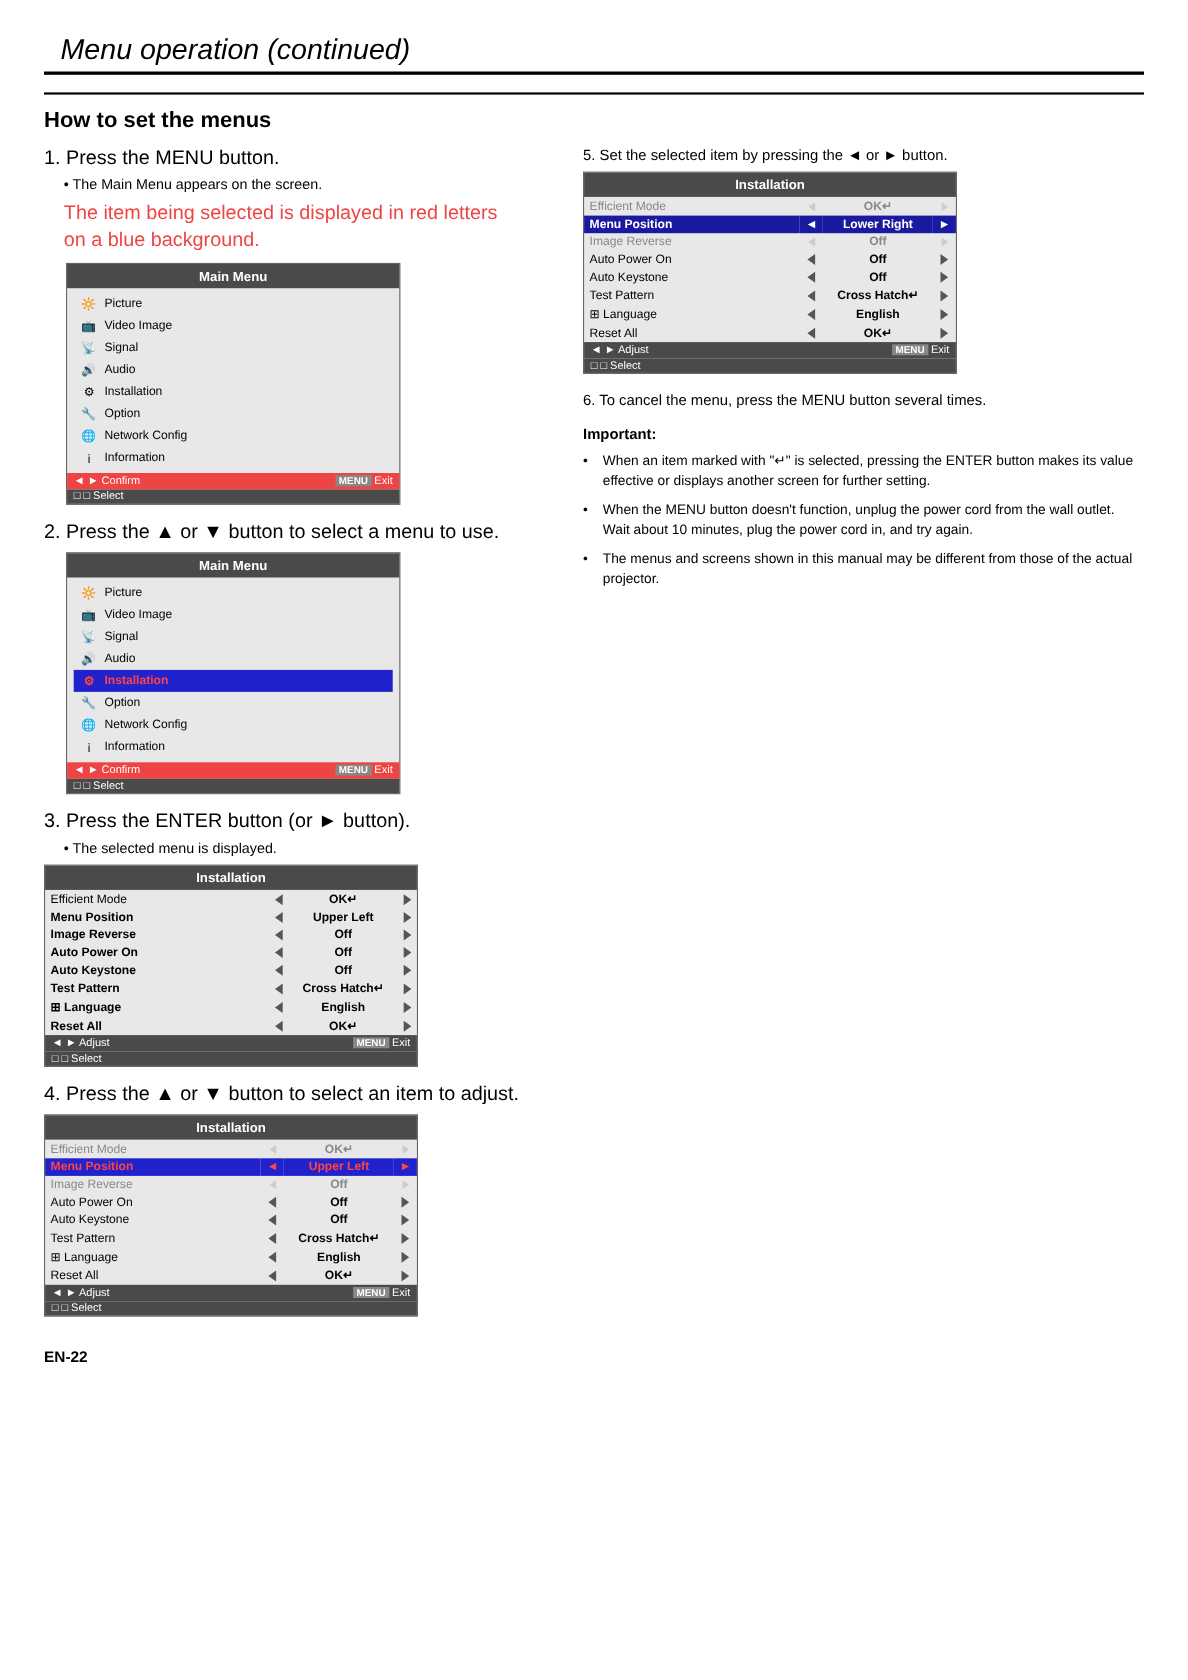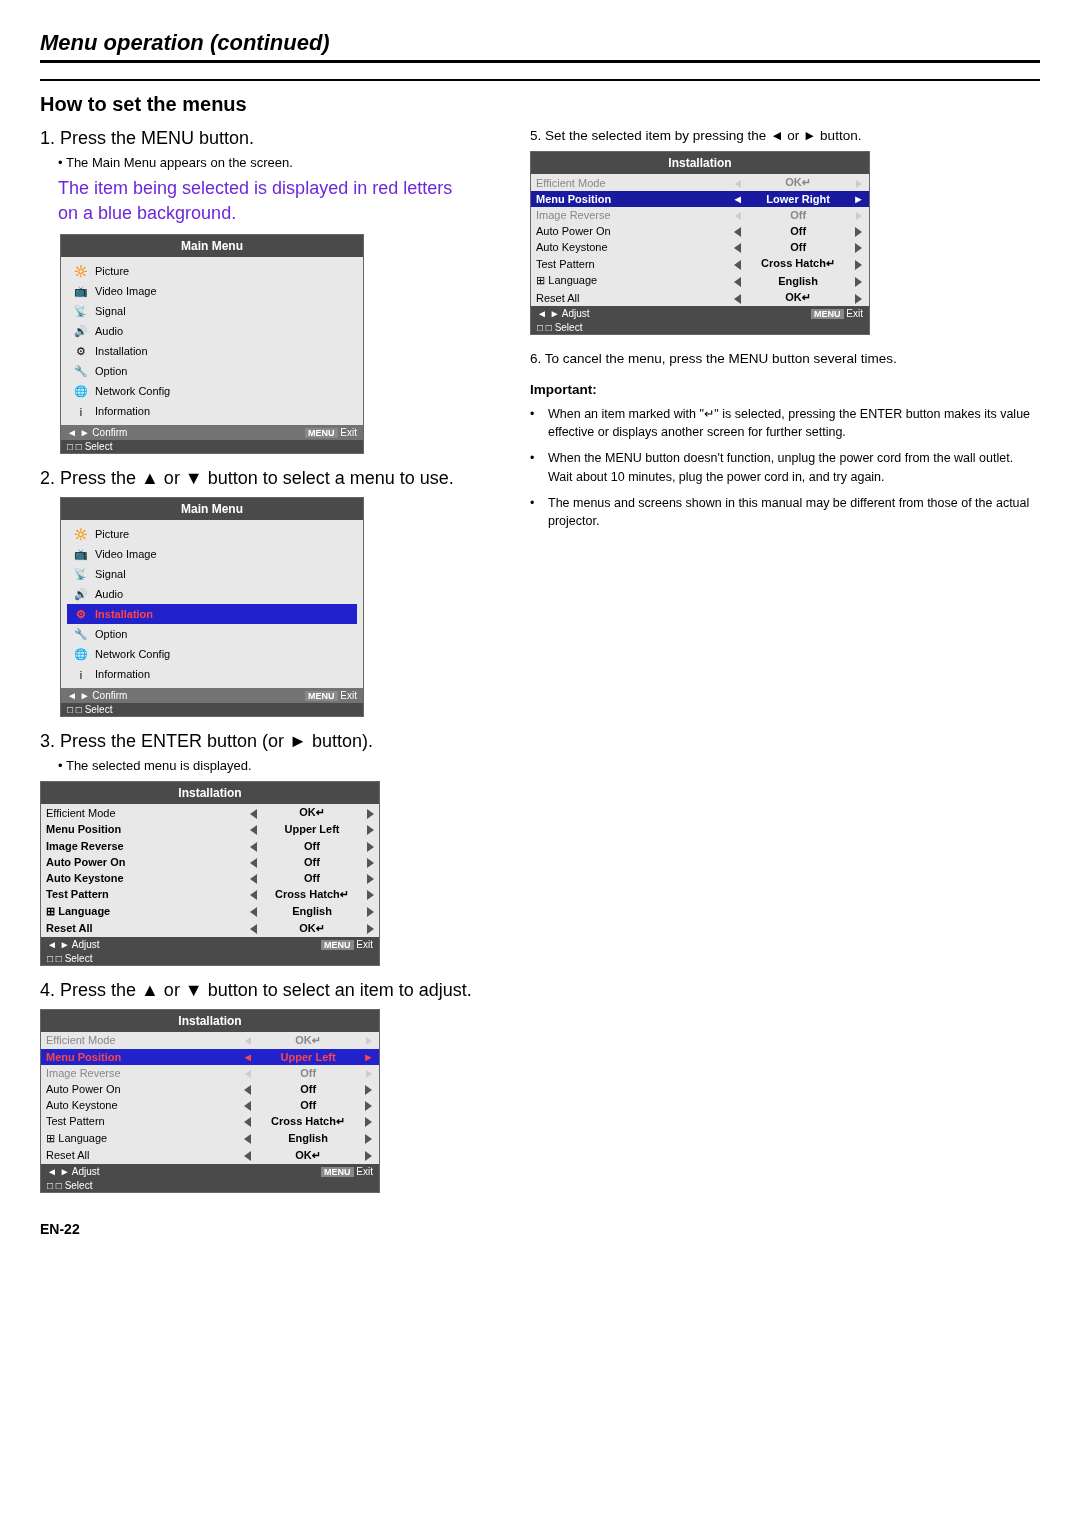--- a/index.html
+++ b/index.html
@@ -11,23 +11,24 @@
       font-size: 14px;
       color: #000;
       padding: 30px 40px;
     }
     .page-header {
       border-bottom: 3px solid #000;
       margin-bottom: 16px;
       padding-bottom: 4px;
     }
     .page-header h1 {
-      font-size: 22px;
+      font-size: 26px;
       font-style: italic;
-      font-weight: bold;
+      font-weight: normal;
+      margin-left: 15px;
     }
     .section-title {
       font-size: 20px;
       font-weight: bold;
       margin-bottom: 12px;
     }
     .two-col {
       display: flex;
       gap: 30px;
     }
@@ -52,21 +53,21 @@
     }
     .step ul li::before {
       content: "• ";
     }
     .step ul li {
       font-size: 13px;
       margin-bottom: 4px;
     }
     .note-text {
       font-size: 12px;
-      color: #6d28d9;
+      color: #ef4444;
       padding-left: 18px;
       margin-bottom: 8px;
       line-height: 1.4;
     }
     
     .menu-box {
       border: 1px solid #666;
       background: #e8e8e8;
       width: 304px;
       margin: 8px 0 10px 20px;
@@ -101,21 +102,21 @@
       align-items: center;
       justify-content: center;
       margin-right: 4px;
       flex-shrink: 0;
     }
     .menu-label {
       flex: 1;
       font-size: 11px;
     }
     .menu-footer {
-      background: #737373;
+      background: #ef4444;
       color: #fff;
       display: flex;
       justify-content: space-between;
       align-items: center;
       padding: 2px 6px;
       font-size: 10px;
     }
     .menu-footer .menu-tag {
       background: #888;
       color: #fff;

